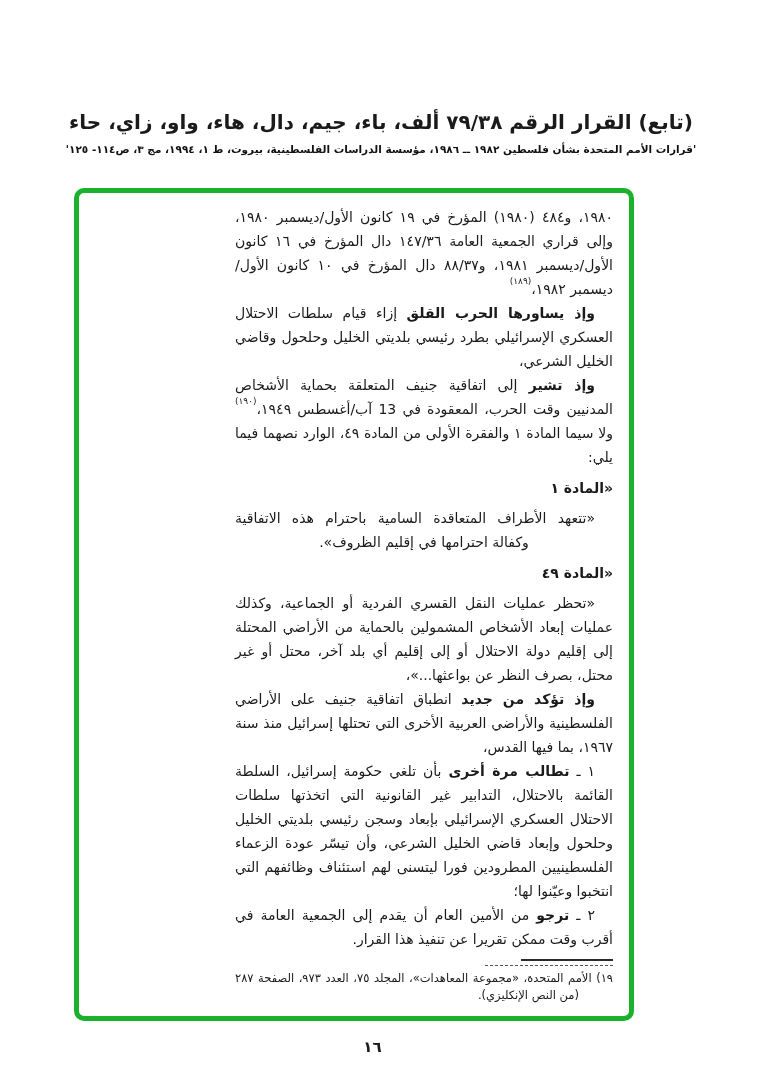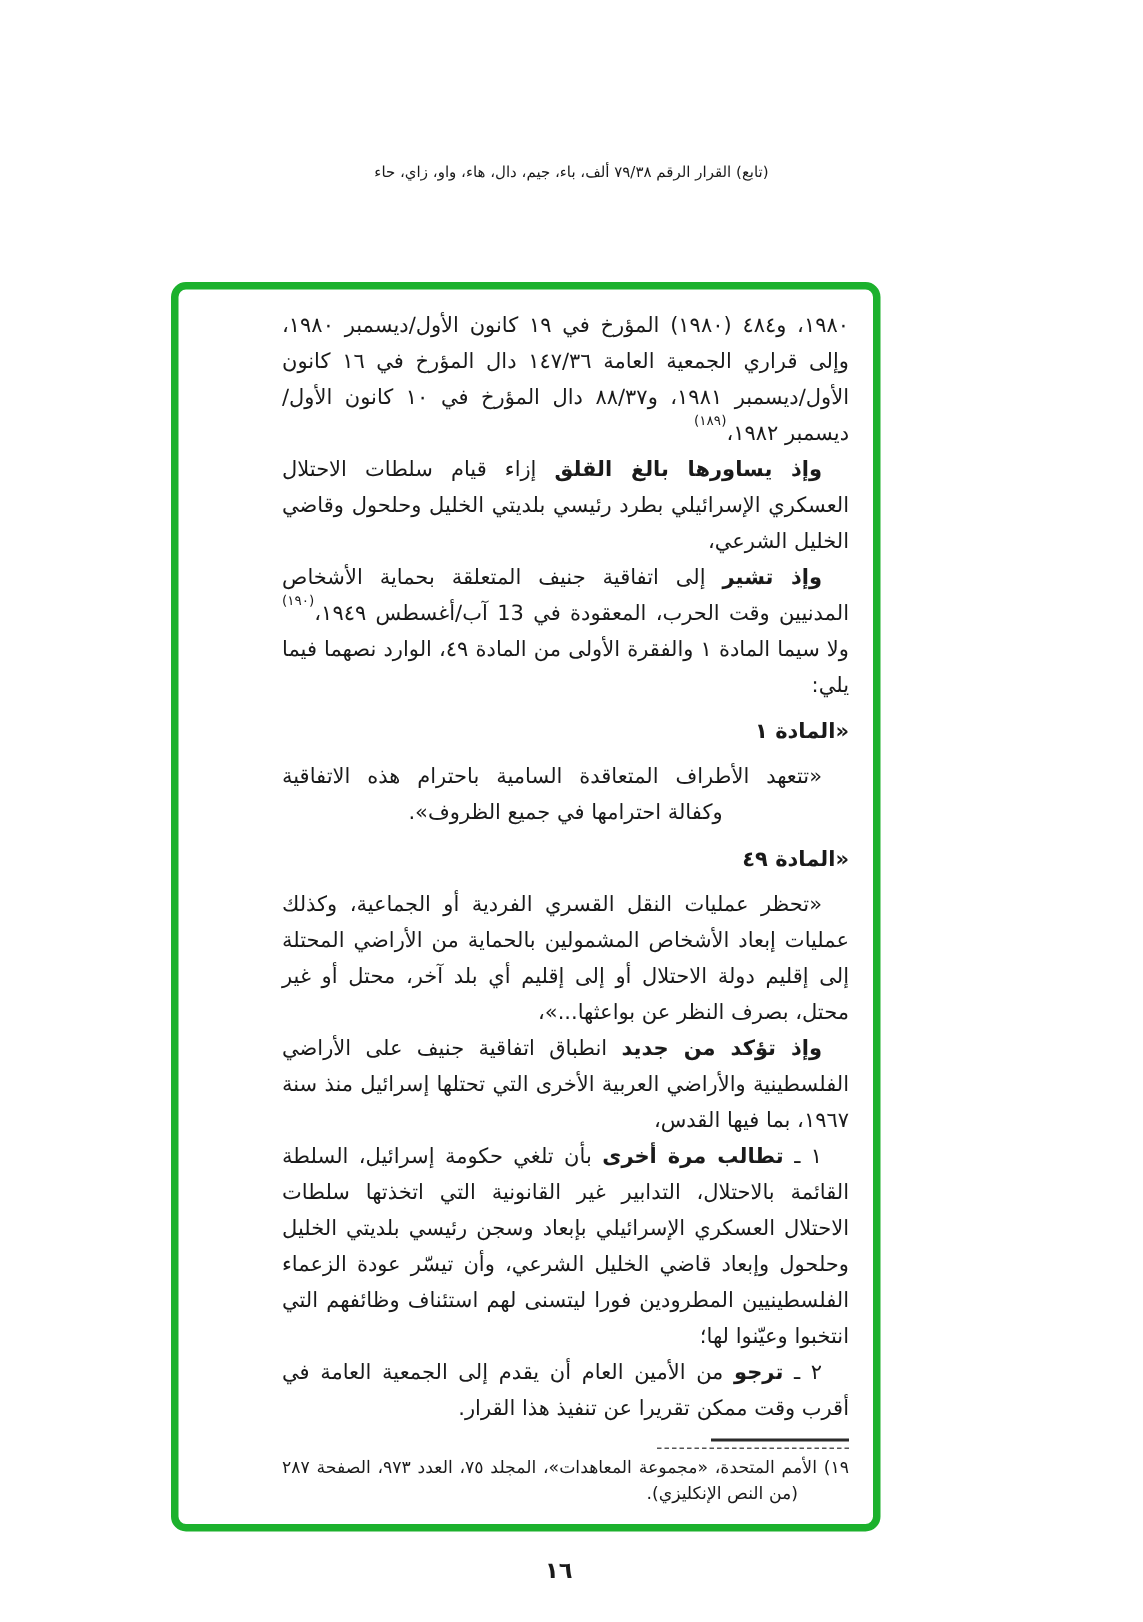--- a/index.html
+++ b/index.html
@@ -17,41 +17,40 @@
   }
   .doc-header {
     position: absolute;
     top: 110px;
     left: 30px;
     right: 30px;
     direction: rtl;
     text-align: center;
   }
   .doc-title {
-    font-size: 10px;
-    font-weight: normal;
+    font-size: 20px;
+    font-weight: bold;
     letter-spacing: 0.2px;
   }
   .doc-subtitle {
     margin-top: 9px;
     font-size: 10.5px;
     font-weight: bold;
     color: #111;
   }
   .green-box {
     position: absolute;
     left: 74px;
     top: 188px;
-    width: 473px;
+    width: 560px;
     height: 833px;
     border: 5px solid var(--accent-green, #1cb12d);
     border-radius: 10px;
     box-sizing: border-box;
     overflow: hidden;
-    margin-left: 40px;
   }
   .text-col {
     position: absolute;
     top: 12px;
     right: 16px;
     width: 378px;
     direction: rtl;
     text-align: justify;
     font-size: 14px;
     line-height: 24px;
@@ -114,34 +113,35 @@
     letter-spacing: 2px;
   }
 </style>
 </head>
 <body>
 
 <div class="page">
 
   <header class="doc-header">
     <div class="doc-title">(تابع) القرار الرقم ٧٩/٣٨ ألف، باء، جيم، دال، هاء، واو، زاي، حاء</div>
+    <div class="doc-subtitle">'قرارات الأمم المتحدة بشأن فلسطين ١٩٨٢ ــ ١٩٨٦، مؤسسة الدراسات الفلسطينية، بيروت، ط ١، ١٩٩٤، مج ٣، ص١١٤- ١٢٥'</div>
   </header>
 
   <div class="green-box">
     <div class="text-col">
 
       <p class="para no-indent"><span>١٩٨٠، و٤٨٤ (١٩٨٠) المؤرخ في ١٩ كانون الأول/ديسمبر ١٩٨٠، وإلى قراري الجمعية العامة ١٤٧/٣٦ دال المؤرخ في ١٦ كانون الأول/ديسمبر ١٩٨١، و٨٨/٣٧ دال المؤرخ في ١٠ كانون الأول/ديسمبر ١٩٨٢،</span><sup class="fn-ref">(١٨٩)</sup></p>
 
-      <p class="para"><span class="lead">وإذ يساورها بالغ القلق</span><span> إزاء قيام سلطات الاحتلال العسكري الإسرائيلي بطرد رئيسي بلديتي الخليل وحلحول وقاضي الخليل الشرعي،</span></p>
+      <p class="para"><span class="lead">وإذ يساورها الحرب القلق</span><span> إزاء قيام سلطات الاحتلال العسكري الإسرائيلي بطرد رئيسي بلديتي الخليل وحلحول وقاضي الخليل الشرعي،</span></p>
 
       <p class="para"><span class="lead">وإذ تشير</span><span> إلى اتفاقية جنيف المتعلقة بحماية الأشخاص المدنيين وقت الحرب، المعقودة في 13 آب/أغسطس ١٩٤٩،</span><sup class="fn-ref">(١٩٠)</sup><span> ولا سيما المادة ١ والفقرة الأولى من المادة ٤٩، الوارد نصهما فيما يلي:</span></p>
 
       <h3 class="article-heading">«المادة ١</h3>
 
-      <p class="para quote centered-last">«تتعهد الأطراف المتعاقدة السامية باحترام هذه الاتفاقية وكفالة احترامها في جميع الظروف».</p>
+      <p class="para quote centered-last">«تتعهد الأطراف المتعاقدة السامية باحترام هذه الاتفاقية وكفالة احترامها في إقليم الظروف».</p>
 
       <h3 class="article-heading">«المادة ٤٩</h3>
 
       <p class="para quote">«تحظر عمليات النقل القسري الفردية أو الجماعية، وكذلك عمليات إبعاد الأشخاص المشمولين بالحماية من الأراضي المحتلة إلى إقليم دولة الاحتلال أو إلى إقليم أي بلد آخر، محتل أو غير محتل، بصرف النظر عن بواعثها...»،</p>
 
       <p class="para"><span class="lead">وإذ تؤكد من جديد</span><span> انطباق اتفاقية جنيف على الأراضي الفلسطينية والأراضي العربية الأخرى التي تحتلها إسرائيل منذ سنة ١٩٦٧، بما فيها القدس،</span></p>
 
       <p class="para"><span>١ ـ </span><span class="lead">تطالب مرة أخرى</span><span> بأن تلغي حكومة إسرائيل، السلطة القائمة بالاحتلال، التدابير غير القانونية التي اتخذتها سلطات الاحتلال العسكري الإسرائيلي بإبعاد وسجن رئيسي بلديتي الخليل وحلحول وإبعاد قاضي الخليل الشرعي، وأن تيسّر عودة الزعماء الفلسطينيين المطرودين فورا ليتسنى لهم استئناف وظائفهم التي انتخبوا وعيّنوا لها؛</span></p>
 
       <p class="para"><span>٢ ـ </span><span class="lead">ترجو</span><span> من الأمين العام أن يقدم إلى الجمعية العامة في أقرب وقت ممكن تقريرا عن تنفيذ هذا القرار.</span></p>

